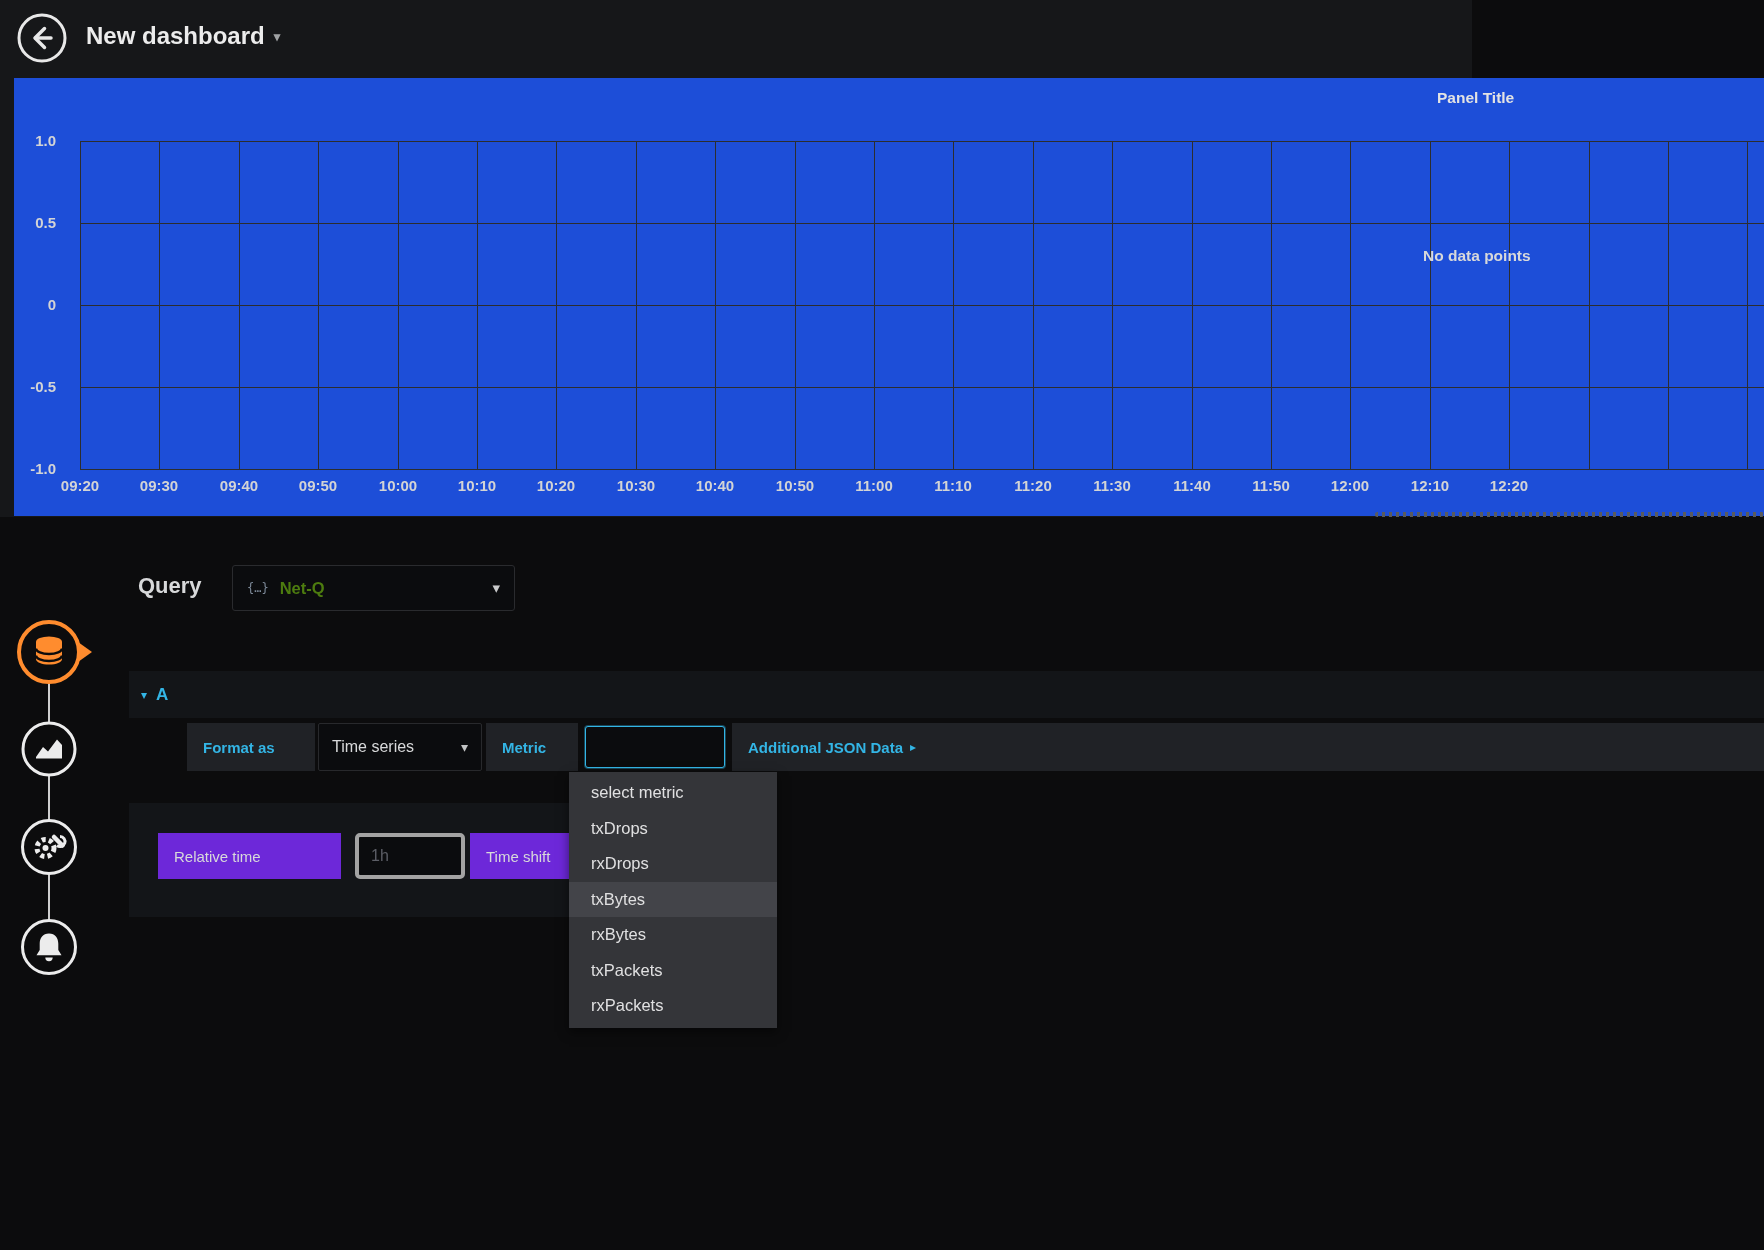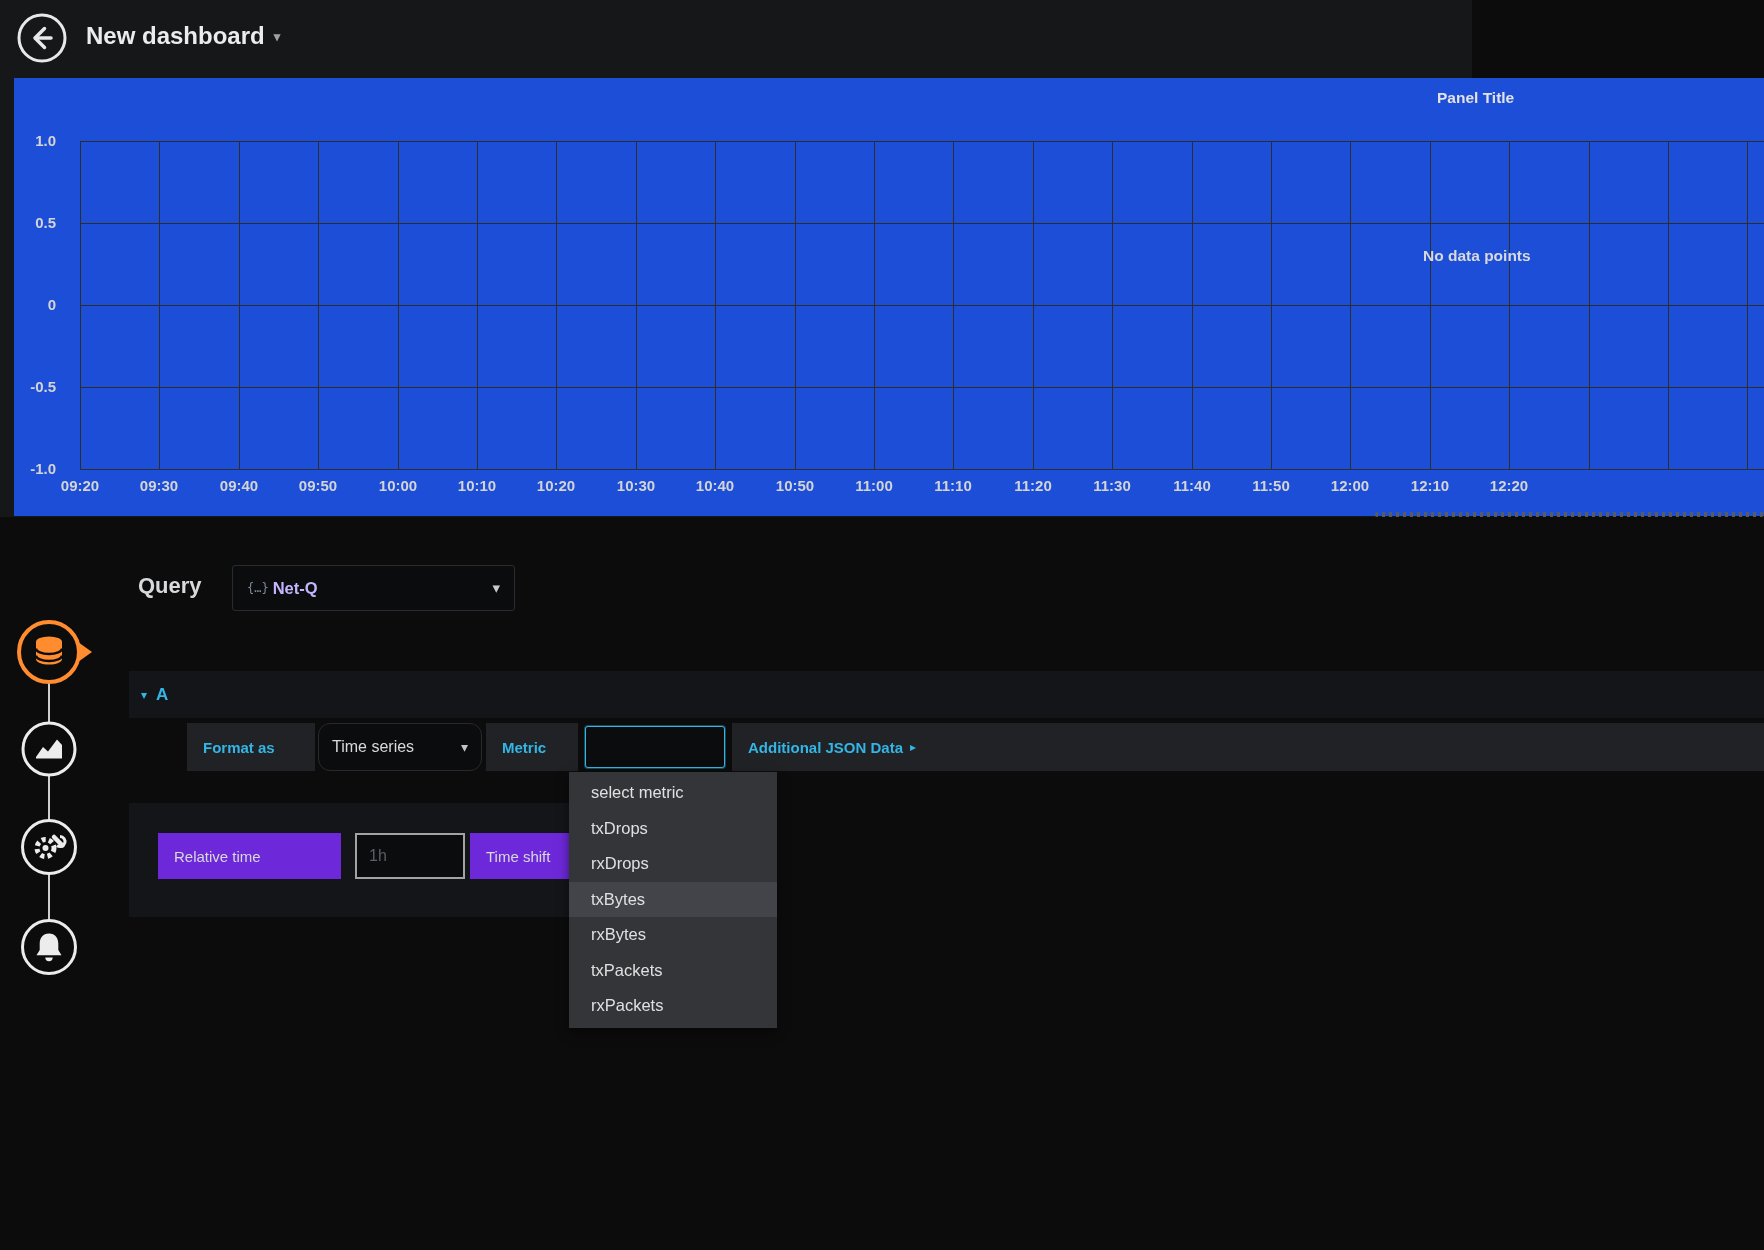--- a/index.html
+++ b/index.html
@@ -47,21 +47,21 @@
   .tab-alert   { left:19px; top:917px; }
 
   
   .query-label { position:absolute; left:138px; top:573px; font-size:22px; font-weight:700; color:#d8d9da; }
   .ds-select {
     position:absolute; left:232px; top:565px; width:283px; height:46px;
     background:#0b0c0e; border:1px solid #2a2b2e; border-radius:3px;
     display:flex; align-items:center; padding:0 14px; cursor:pointer;
   }
   .ds-select .json-glyph { font-family:"DejaVu Sans Mono", monospace; font-size:12px; color:#7e8b9a; }
-  .ds-select .ds-name { margin-left:4px; font-size:16.5px; font-weight:700; color:#c4b5fd; }
+  .ds-select .ds-name { margin-left:11px; font-size:16.5px; font-weight:700; color:#4d7c0f; }
   .ds-select .caret { margin-left:auto; font-size:15px; color:#c9cacb; }
 
   
   .ref-row {
     position:absolute; left:129px; top:671px; right:0; height:47px;
     background:#131518; display:flex; align-items:center; padding-left:12px; cursor:pointer;
   }
   .ref-row .caret { color:#33b5e5; font-size:12px; margin-right:9px; }
   .ref-row .refid { color:#33b5e5; font-size:17px; font-weight:700; }
 
@@ -70,21 +70,21 @@
     position:absolute; left:187px; top:723px; right:0; height:48px;
     display:flex; align-items:stretch; gap:3px;
   }
   .form-label {
     background:#202226; color:#33b5e5; font-weight:700; font-size:15px;
     display:flex; align-items:center; padding:0 16px;
   }
   .lbl-format { width:128px; }
   .lbl-metric { width:92px; margin-left:1px; }
   .ts-select {
-    width:164px; background:#0b0c0e; border:1px solid #28292c; border-radius:12px;
+    width:164px; background:#0b0c0e; border:1px solid #28292c; border-radius:2px;
     display:flex; align-items:center; padding:0 13px; color:#d8d9da; font-size:16px; cursor:pointer;
   }
   .ts-select .caret { margin-left:auto; font-size:14px; color:#c2c3c4; }
   .metric-input-wrap { width:148px; display:flex; align-items:center; padding:0 4px; }
   .metric-input {
     width:140px; height:42px; background:#0b0c0e; border:1px solid #33b5e5; border-radius:3px;
     box-shadow:0 0 0 1px rgba(51,181,229,.35); color:#d8d9da; font-size:16px; padding:0 10px; outline:none;
   }
   .json-band {
     flex:1; background:#202226; display:flex; align-items:center; padding-left:16px; cursor:pointer;
@@ -95,21 +95,21 @@
   
   .options-band { position:absolute; left:129px; top:803px; width:648px; height:114px; background:#131518; }
   .opt-label {
     position:absolute; height:46px; background:#6d28d9; color:#d8d9da; font-weight:400; font-size:15px;
     display:flex; align-items:center; padding:0 16px;
   }
   .lbl-reltime { left:158px; top:833px; width:183px; }
   .lbl-timeshift { left:470px; top:833px; width:118px; z-index:1; }
   .reltime-input {
     position:absolute; left:355px; top:833px; width:110px; height:46px;
-    background:#0b0c0e; border:2px solid #a3a3a3; border-radius:0;
+    background:#0b0c0e; border:4px solid #a3a3a3; border-radius:5px;
     color:#d8d9da; font-size:16px; padding:0 12px; outline:none;
   }
   .reltime-input::placeholder { color:#5c5e66; }
 
   
   .metric-dropdown {
     position:absolute; left:569px; top:772px; width:208px; z-index:20;
     background:#343539; padding:3px 0 4px 0; box-shadow:0 4px 10px rgba(0,0,0,.5);
   }
   .dd-item {

